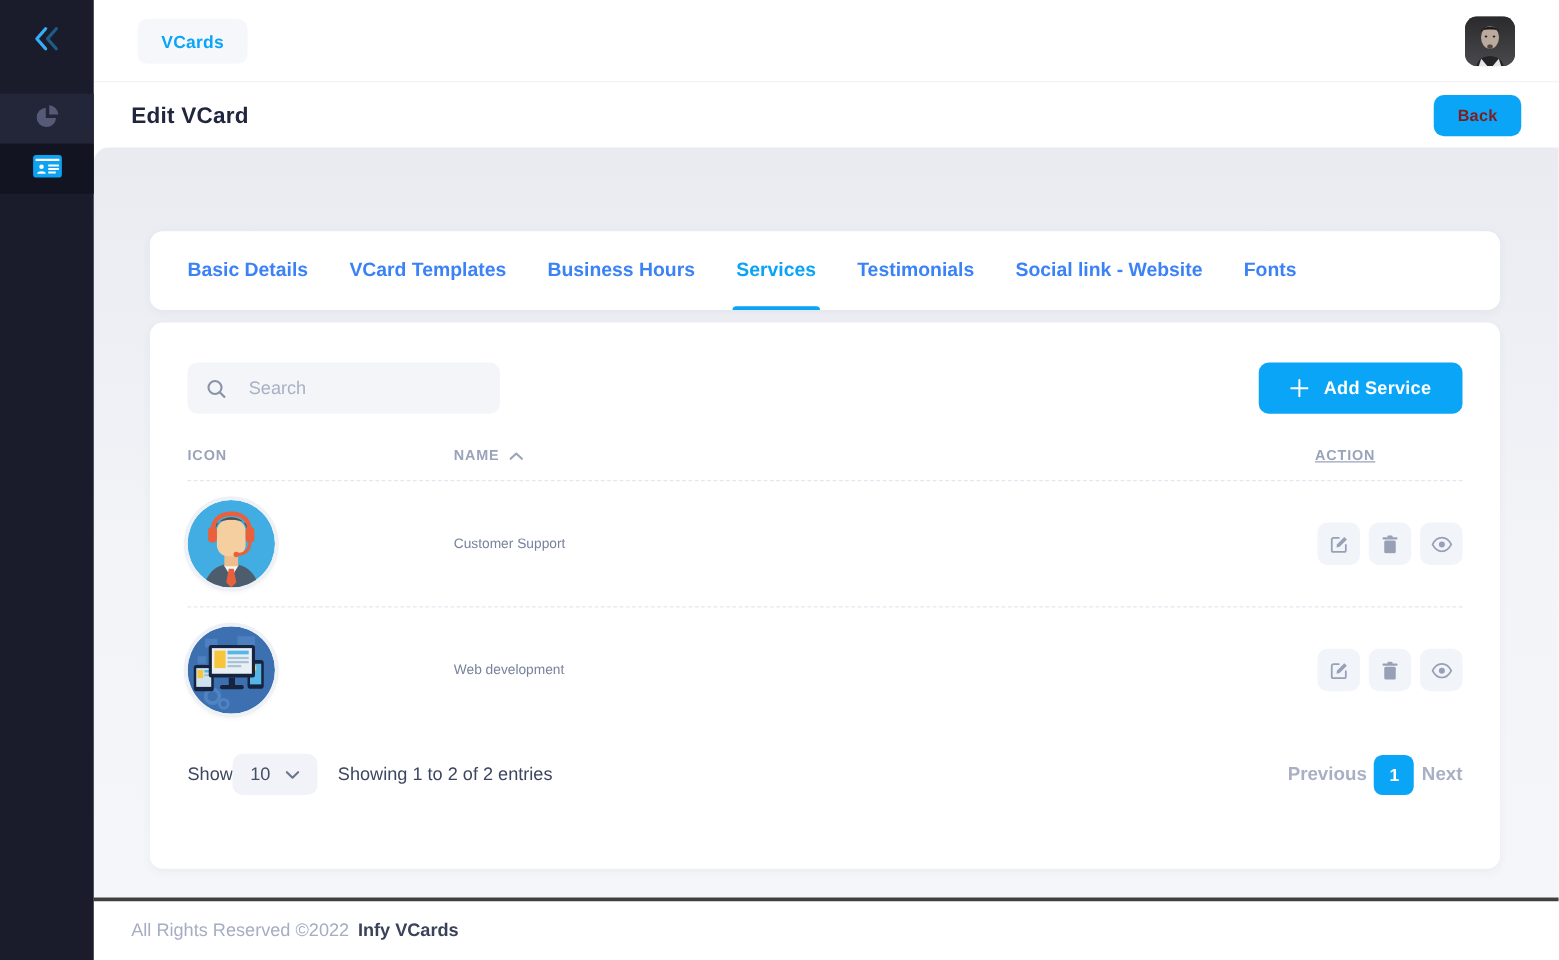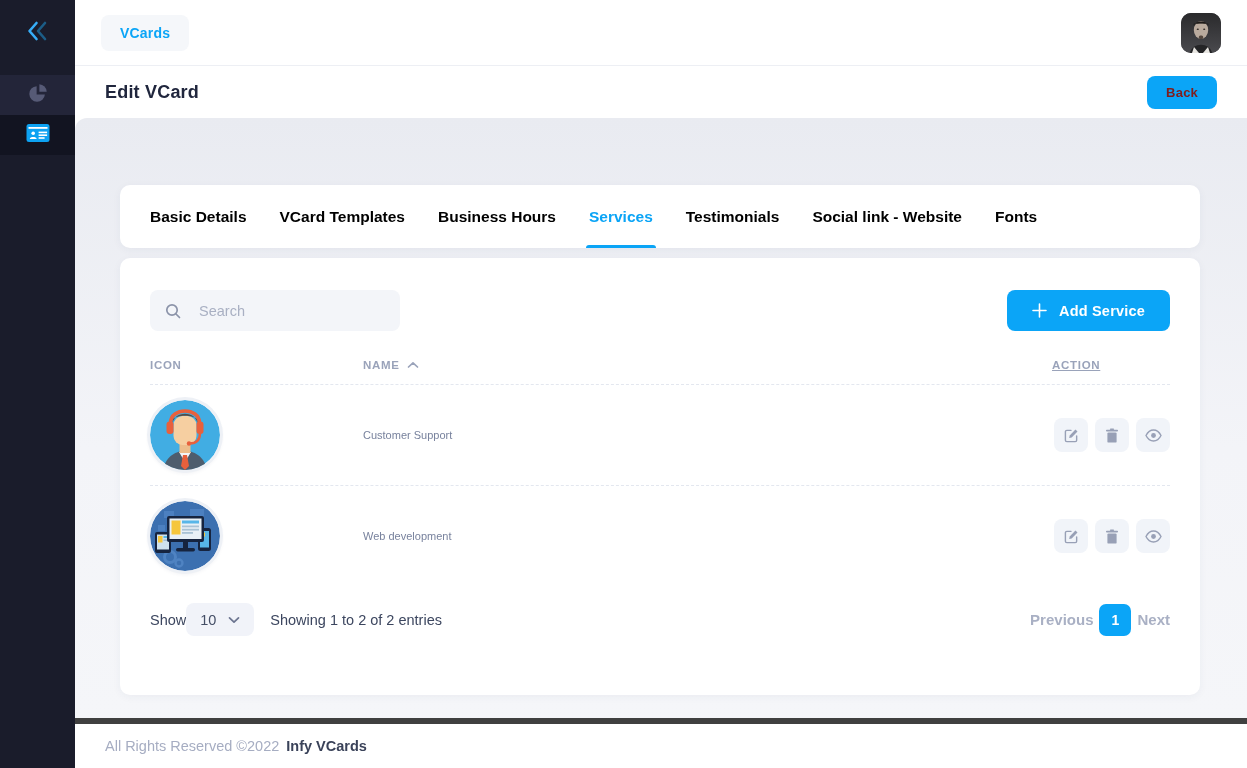--- a/index.html
+++ b/index.html
@@ -16,40 +16,40 @@
   .sidebar { position:absolute; left:0; top:0; width:75px; height:768px; background:#1a1c2b; z-index:5; }
   .collapse-btn { height:66px; display:flex; align-items:center; justify-content:center; cursor:pointer; }
   .side-item { height:40px; display:flex; align-items:center; justify-content:center; cursor:pointer; }
   .side-item.dashboard { background:#232539; }
   .side-item.vcards { background:#121421; }
 
   
   .main { position:absolute; left:75px; top:0; width:1172px; height:768px; background:#ffffff; }
 
   .topbar { height:66px; background:#fff; border-bottom:1px solid #edeff4;
-            display:flex; align-items:center; justify-content:space-between; padding:0 26px; }
+            display:flex; align-items:center; justify-content:space-between; padding:0 35px; }
   .breadcrumb-chip { background:#f5f7fa; border-radius:8px; padding:10px 19px;
                      color:#0ba5f7; font-size:14px; font-weight:700; letter-spacing:.2px; cursor:pointer; }
   .avatar { width:40px; height:40px; border-radius:10px; overflow:hidden; cursor:pointer; display:block; }
 
   .pageheader { height:52px; background:#fff; display:flex; align-items:center;
                 justify-content:space-between; padding:0 30px; }
   .page-title { font-size:18px; font-weight:700; color:#20263d; letter-spacing:.2px; }
   .back-btn { background:#0ba5f7; color:#7f1d1d; font-size:13px; font-weight:700;
               border:none; border-radius:8px; padding:9px 19px; cursor:pointer;
               font-family:inherit; letter-spacing:.2px; }
 
   .content { position:absolute; top:118px; left:0; right:0; bottom:50px;
              background:linear-gradient(180deg,#e9ebf1 0%,#f3f4f8 55%,#f5f6f9 100%);
              border-top-left-radius:12px; }
 
   .tabs-card { position:absolute; left:45px; top:67px; width:1080px; height:63px;
                background:#fff; border-radius:10px; box-shadow:0 2px 8px rgba(40,50,90,.05);
                display:flex; align-items:stretch; padding:0 30px; gap:33px; }
-  .tab { font-size:15.5px; font-weight:600; color:#000000; position:relative;
+  .tab { font-size:15.5px; font-weight:600; color:#3b82f6; position:relative;
          display:flex; align-items:center; cursor:pointer; white-space:nowrap; }
   .tab.active { color:#0aa4f6; }
   .tab.active::after { content:""; position:absolute; left:-3px; right:-3px; bottom:0;
                        height:3px; background:#0aa4f6; border-radius:3px 3px 0 0; }
 
   .main-card { position:absolute; left:45px; top:140px; width:1080px; height:437px;
                background:#fff; border-radius:10px; box-shadow:0 2px 8px rgba(40,50,90,.05);
                padding:32px 30px; }
 
   .toolbar-row { display:flex; justify-content:space-between; align-items:center; }
@@ -85,21 +85,21 @@
                align-items:center; justify-content:center; gap:12px; color:#444e66;
                font-weight:500; cursor:pointer; }
   .summary { margin-left:16px; color:#3c465f; font-weight:500; }
   .pager { margin-left:auto; display:flex; align-items:center; gap:6px; }
   .pager-link { color:#a9b0c4; font-size:15px; font-weight:600; cursor:pointer; }
   .page-box { width:32px; height:32px; background:#0ba5f7; border-radius:7px; color:#fff;
               display:flex; align-items:center; justify-content:center; font-size:14px;
               font-weight:600; cursor:pointer; }
 
   .footer { position:absolute; bottom:0; height:50px; left:0; right:0; background:#fff;
-            border-top:6px solid #404040; display:flex; align-items:center; padding:0 30px; gap:7px;
+            border-top:3px solid #404040; display:flex; align-items:center; padding:0 30px; gap:7px;
             font-size:14.5px; }
   .rights { color:#a6adc2; font-weight:500; }
   .brand { color:#3a4259; font-weight:600; }
 </style>
 </head>
 <body>
 
 <nav class="sidebar">
   <div class="collapse-btn">
     <span>

